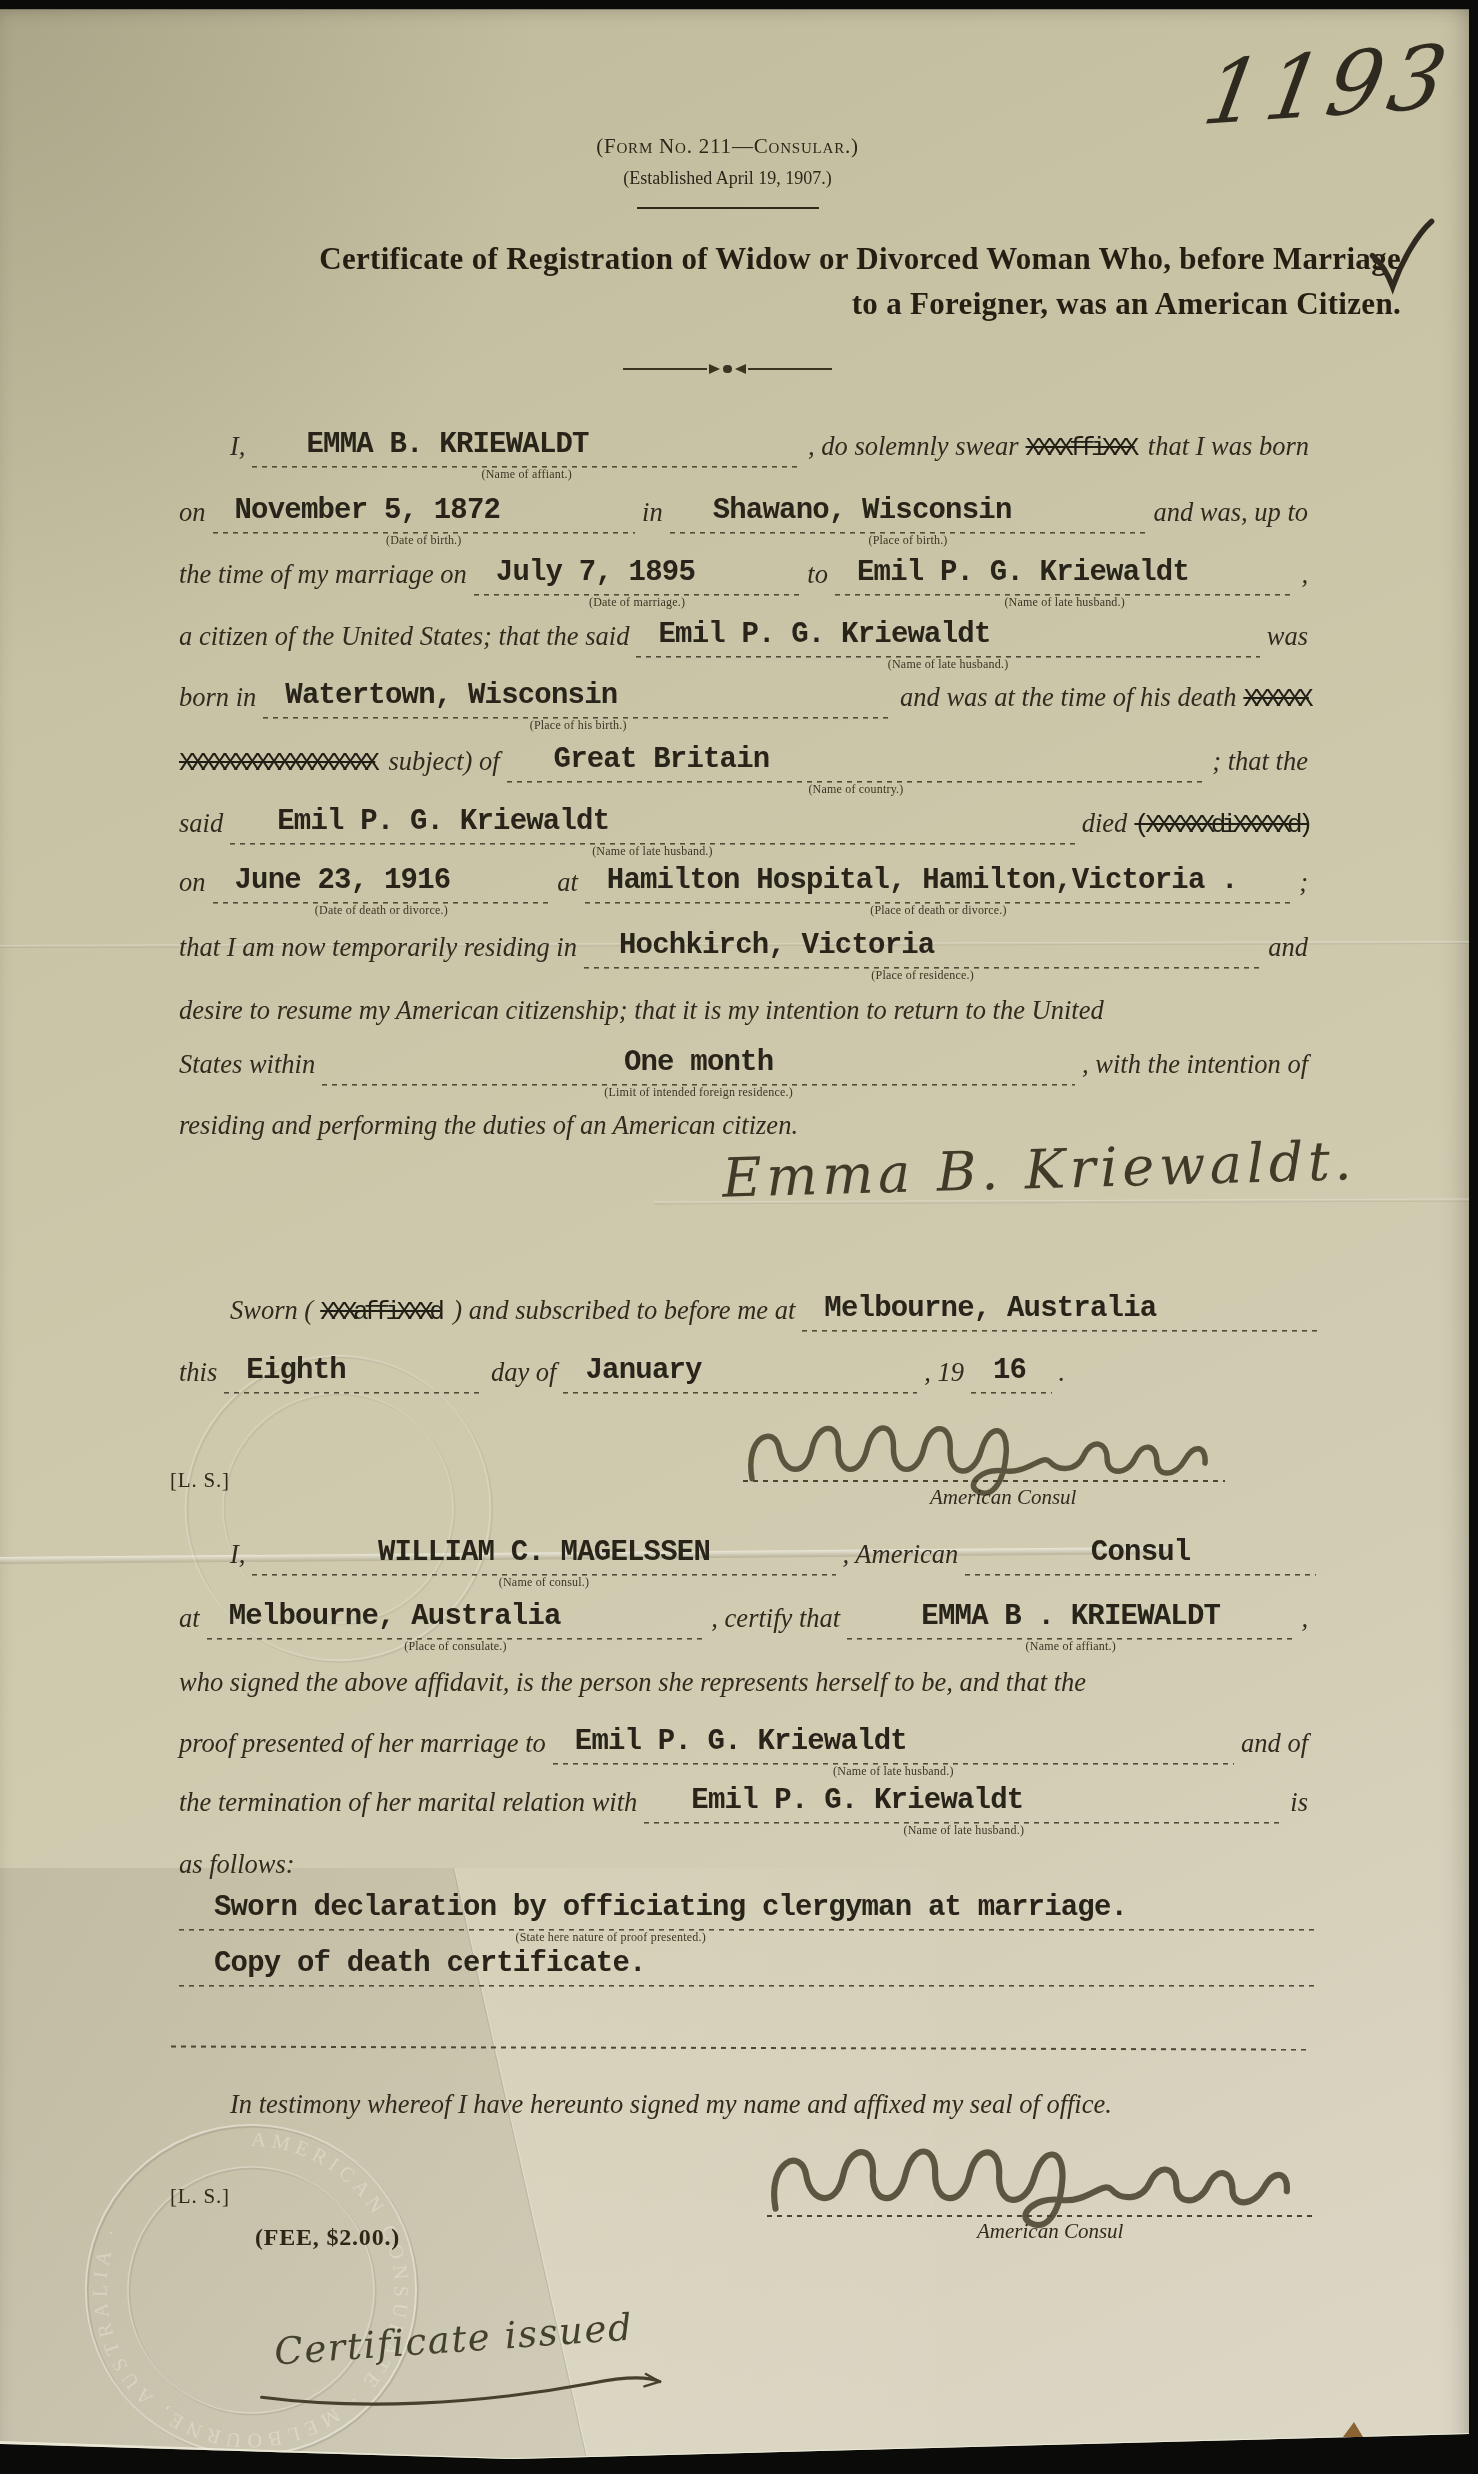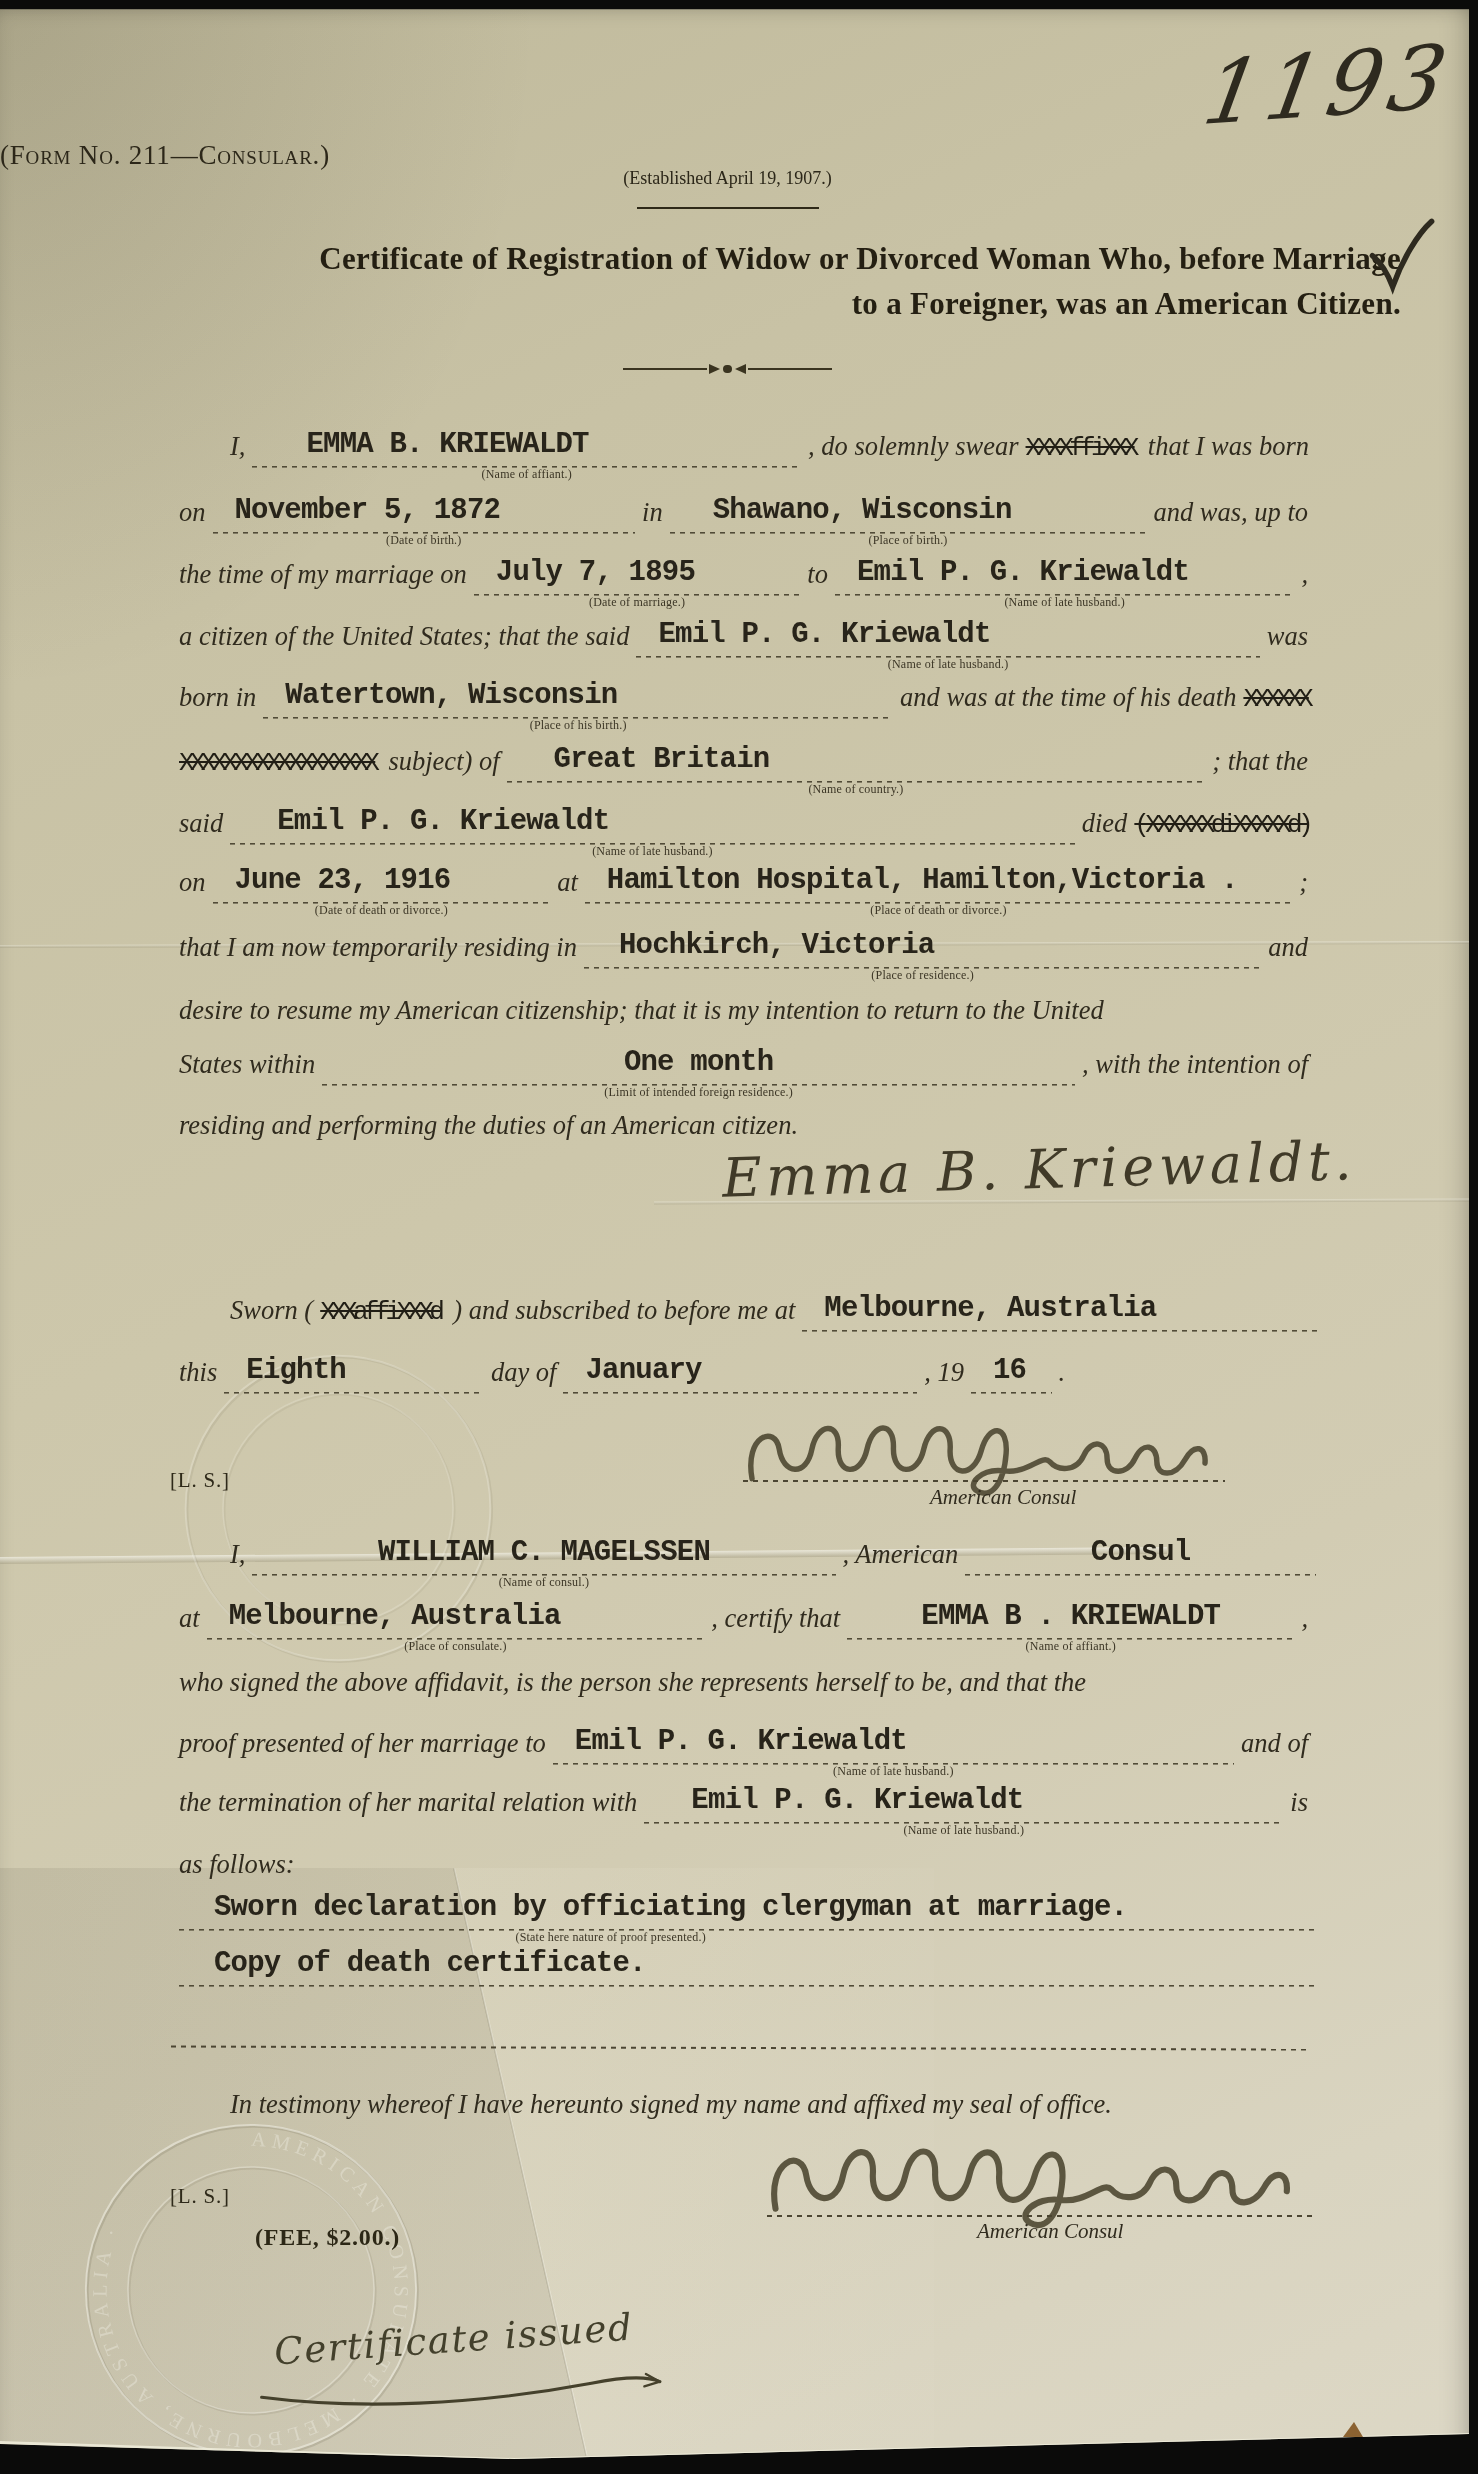--- a/index.html
+++ b/index.html
@@ -41,21 +41,21 @@
   .row .p{margin:0 7px;}
   .row .p:first-child{margin-left:0;}
   .blank{position:relative;flex:1 1 auto;text-align:center;min-width:93px;
     background-image:repeating-linear-gradient(90deg,#514b37 0 5.4px,rgba(0,0,0,0) 5.4px 10px);
     background-size:100% 1.6px;background-position:0 100%;background-repeat:no-repeat;padding:0 4.7px 3.9px;}
   .blank.fixed{flex:0 0 auto;}
   .blank.lft{text-align:left;padding-left:22px;}
   .lbl{position:absolute;top:calc(100% - 0.8px);left:50%;transform:translateX(-50%);
     font-style:normal;font-size:12px;color:#3b3525;white-space:nowrap;letter-spacing:0.2px;}
   
-  .hform{position:absolute;left:0;top:140px;width:1455px;font-size:27px;}
+  .hform{position:absolute;left:0;top:134px;width:1455px;text-align:center;font-size:21px;}
   .hest{position:absolute;left:0;top:168px;width:1455px;text-align:center;font-size:18px;color:#2c2719;}
   .hrule{position:absolute;left:637px;top:207px;width:182px;height:2.3px;background:#2e2918;}
   .title{position:absolute;left:78px;width:1323px;text-align:right;font-weight:700;font-size:31px;
     color:#241f12;letter-spacing:0.3px;}
   .orn{position:absolute;left:0;top:364px;width:1455px;display:flex;justify-content:center;align-items:center;}
   .orn .ln{width:84px;height:1.6px;background:#3a3420;}
   .orn .tri-r{width:0;height:0;border-top:5.4px solid transparent;border-bottom:5.4px solid transparent;border-left:11px solid #3a3420;margin:0 1.6px;}
   .orn .tri-l{width:0;height:0;border-top:5.4px solid transparent;border-bottom:5.4px solid transparent;border-right:11px solid #3a3420;margin:0 1.6px;}
   .orn .dot{width:8.6px;height:8.6px;border-radius:50%;background:#3a3420;margin:0 1.6px;}
   

